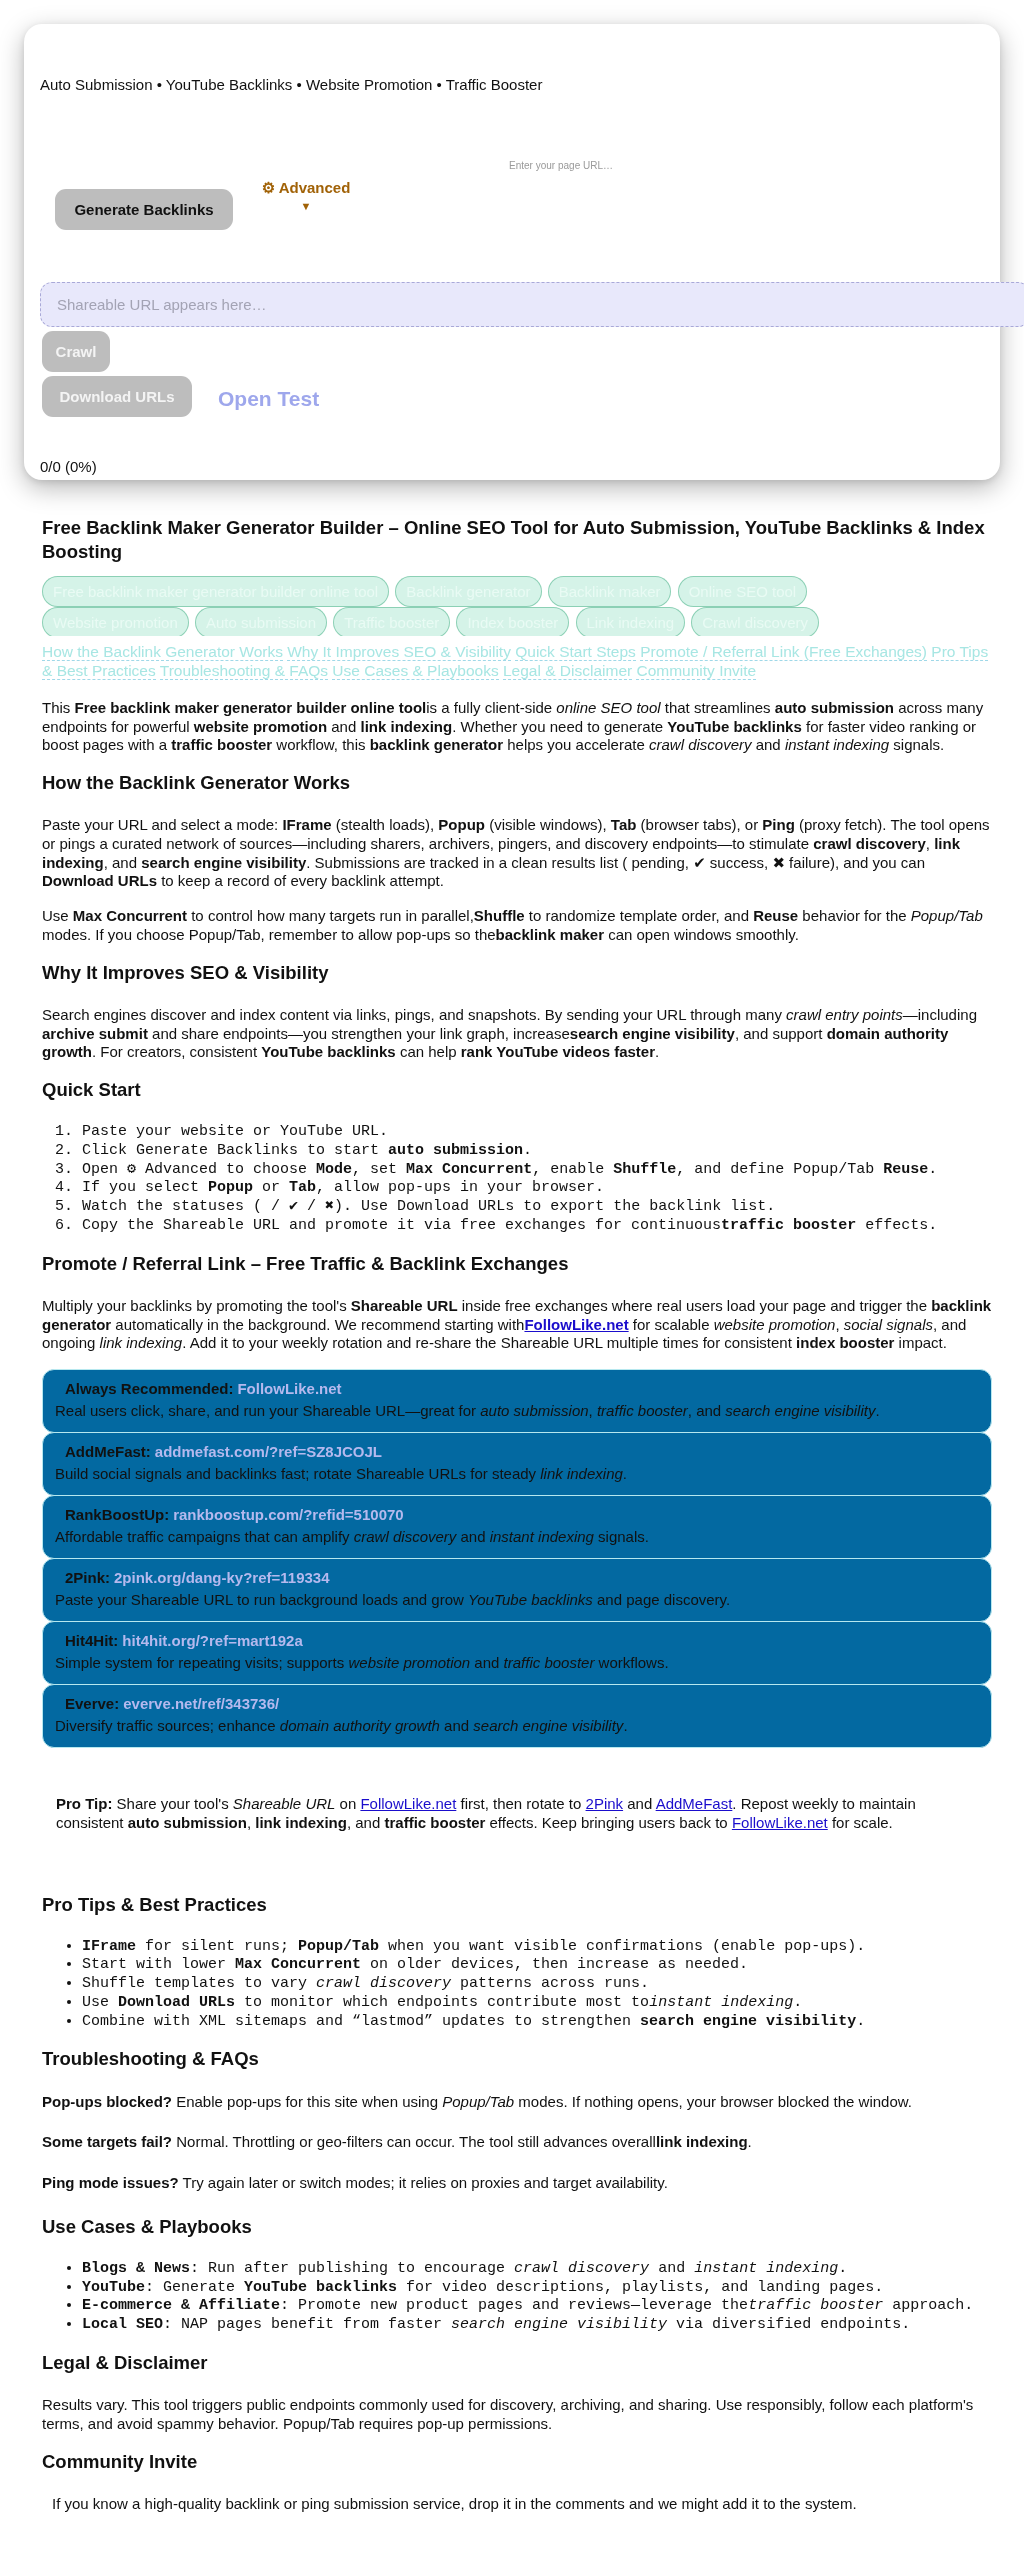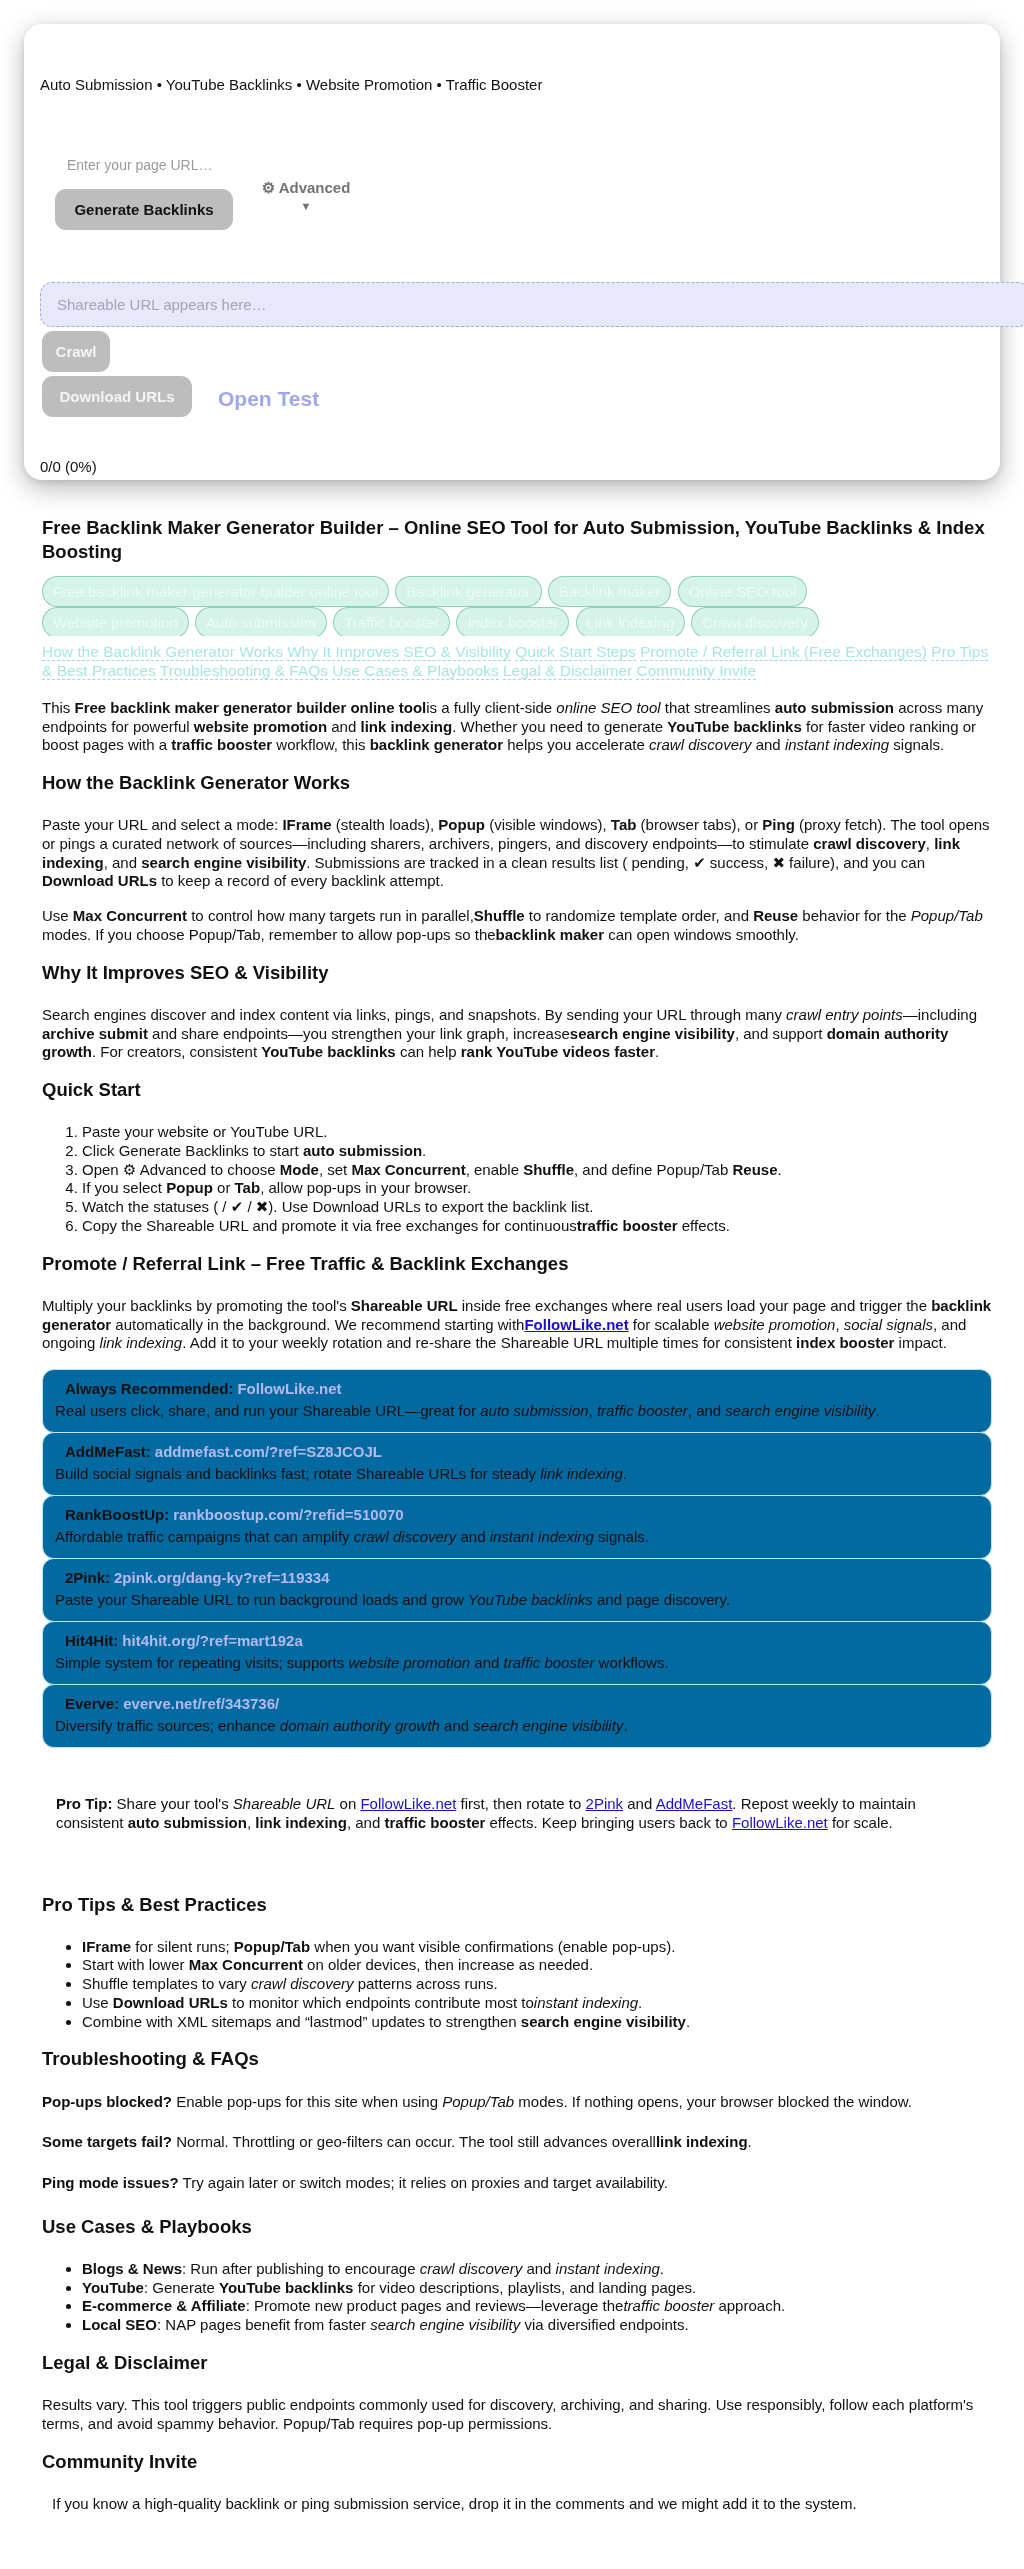--- a/index.html
+++ b/index.html
@@ -26,40 +26,40 @@
   }
   .tagline {
     position: absolute; left: 16px; top: 52px;
     font-size: 15px; color: #111; white-space: nowrap;
   }
   .url-input {
     position: absolute; left: 16px; top: 120px;
     width: 600px; height: 42px;
     border: none; outline: none; background: transparent;
     font-family: "Liberation Sans", sans-serif;
-    font-size: 14px; color: #7f1d1d; padding: 0 27px;
+    font-size: 10px; color: #7f1d1d; padding: 0 27px; text-align: right;
   }
   .url-input::placeholder { color: #9a9a9a; }
 
   .btn {
     display: inline-flex; align-items: center; justify-content: center;
     border: none; border-radius: 11px;
     background: #bdbdbd;
     font-family: "Liberation Sans", sans-serif;
     font-weight: bold; font-size: 15px;
     cursor: pointer; padding: 8px;
   }
   .btn-generate {
     position: absolute; left: 31px; top: 165px;
     width: 178px; height: 41px; color: #111;
   }
   .advanced {
     position: absolute; left: 232px; top: 156px;
     width: 100px; text-align: center;
-    color: #737373; font-weight: bold; font-size: 15px; line-height: 1.1;
+    color: #a16207; font-weight: bold; font-size: 15px; line-height: 1.1;
     cursor: pointer;
   }
   .advanced .caret { display: block; font-size: 11px; margin-top: 3px; }
 
   .share-field {
     position: absolute; left: 16px; top: 258px;
     width: 990px; height: 45px;
     background: #e8e8fb;
     border: 1px dashed #a9a9d8;
     border-radius: 12px;
@@ -113,21 +113,21 @@
     margin: 6px 0 18px 0; font-size: 15.5px; line-height: 1.25; width: 960px;
   }
   .toc a {
     color: #a7e6e3; text-decoration: none;
     border-bottom: 1px dashed #9fd8e8;
   }
   p { margin: 0 0 16px 0; line-height: 1.25; font-size: 15px; }
   h2 {
     font-size: 18.5px; font-weight: bold; margin: 10px 0 22px 0; color: #111;
   }
-  ol, ul { margin: 0 0 16px 0; padding-left: 40px; }
+  ol, ul { margin: 0 0 16px 0; padding-left: 40px; font-family: Liberation Mono, monospace; }
   li { line-height: 1.25; font-size: 15px; }
   .seg-b { font-weight: bold; }
   .seg-i { font-style: italic; }
   .seg-a { color: #1a0dcc; text-decoration: underline; cursor: pointer; }
 
   .ex-list { margin: 0 0 26px 0; }
   .ex-card {
     background: #0369a1;
     border: 1.5px solid #b6e8ef;
     border-radius: 12px;

